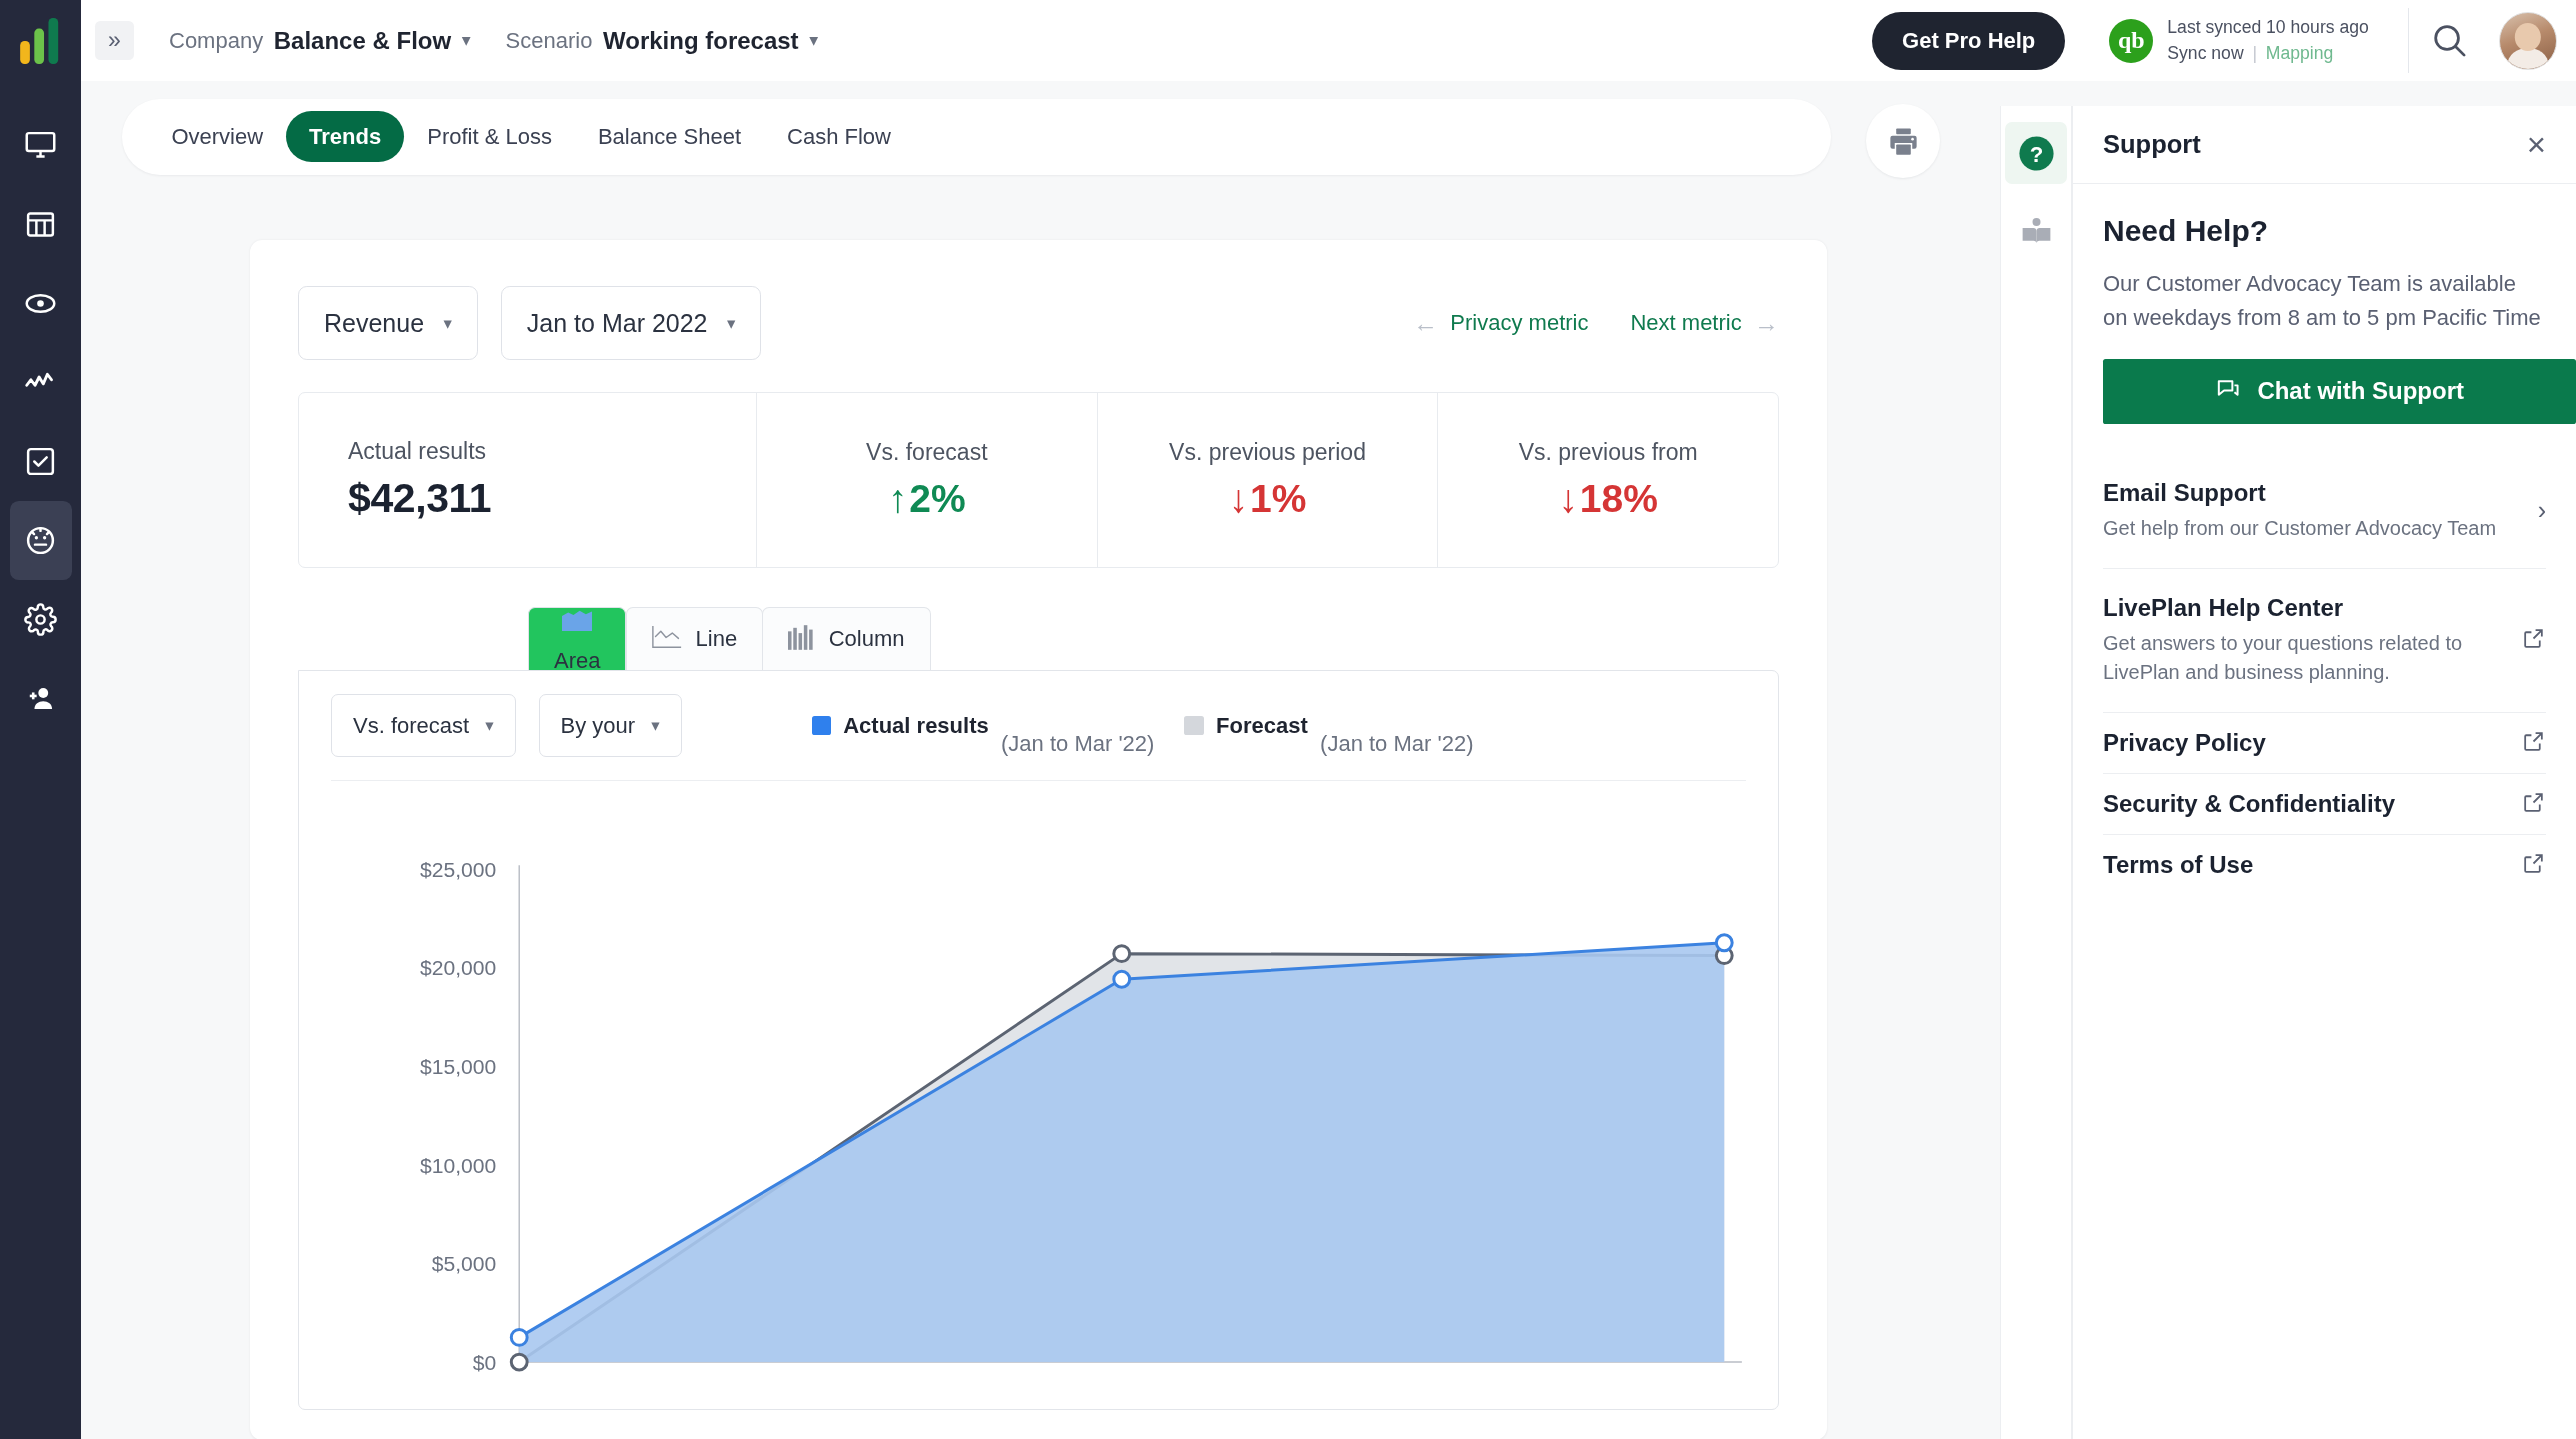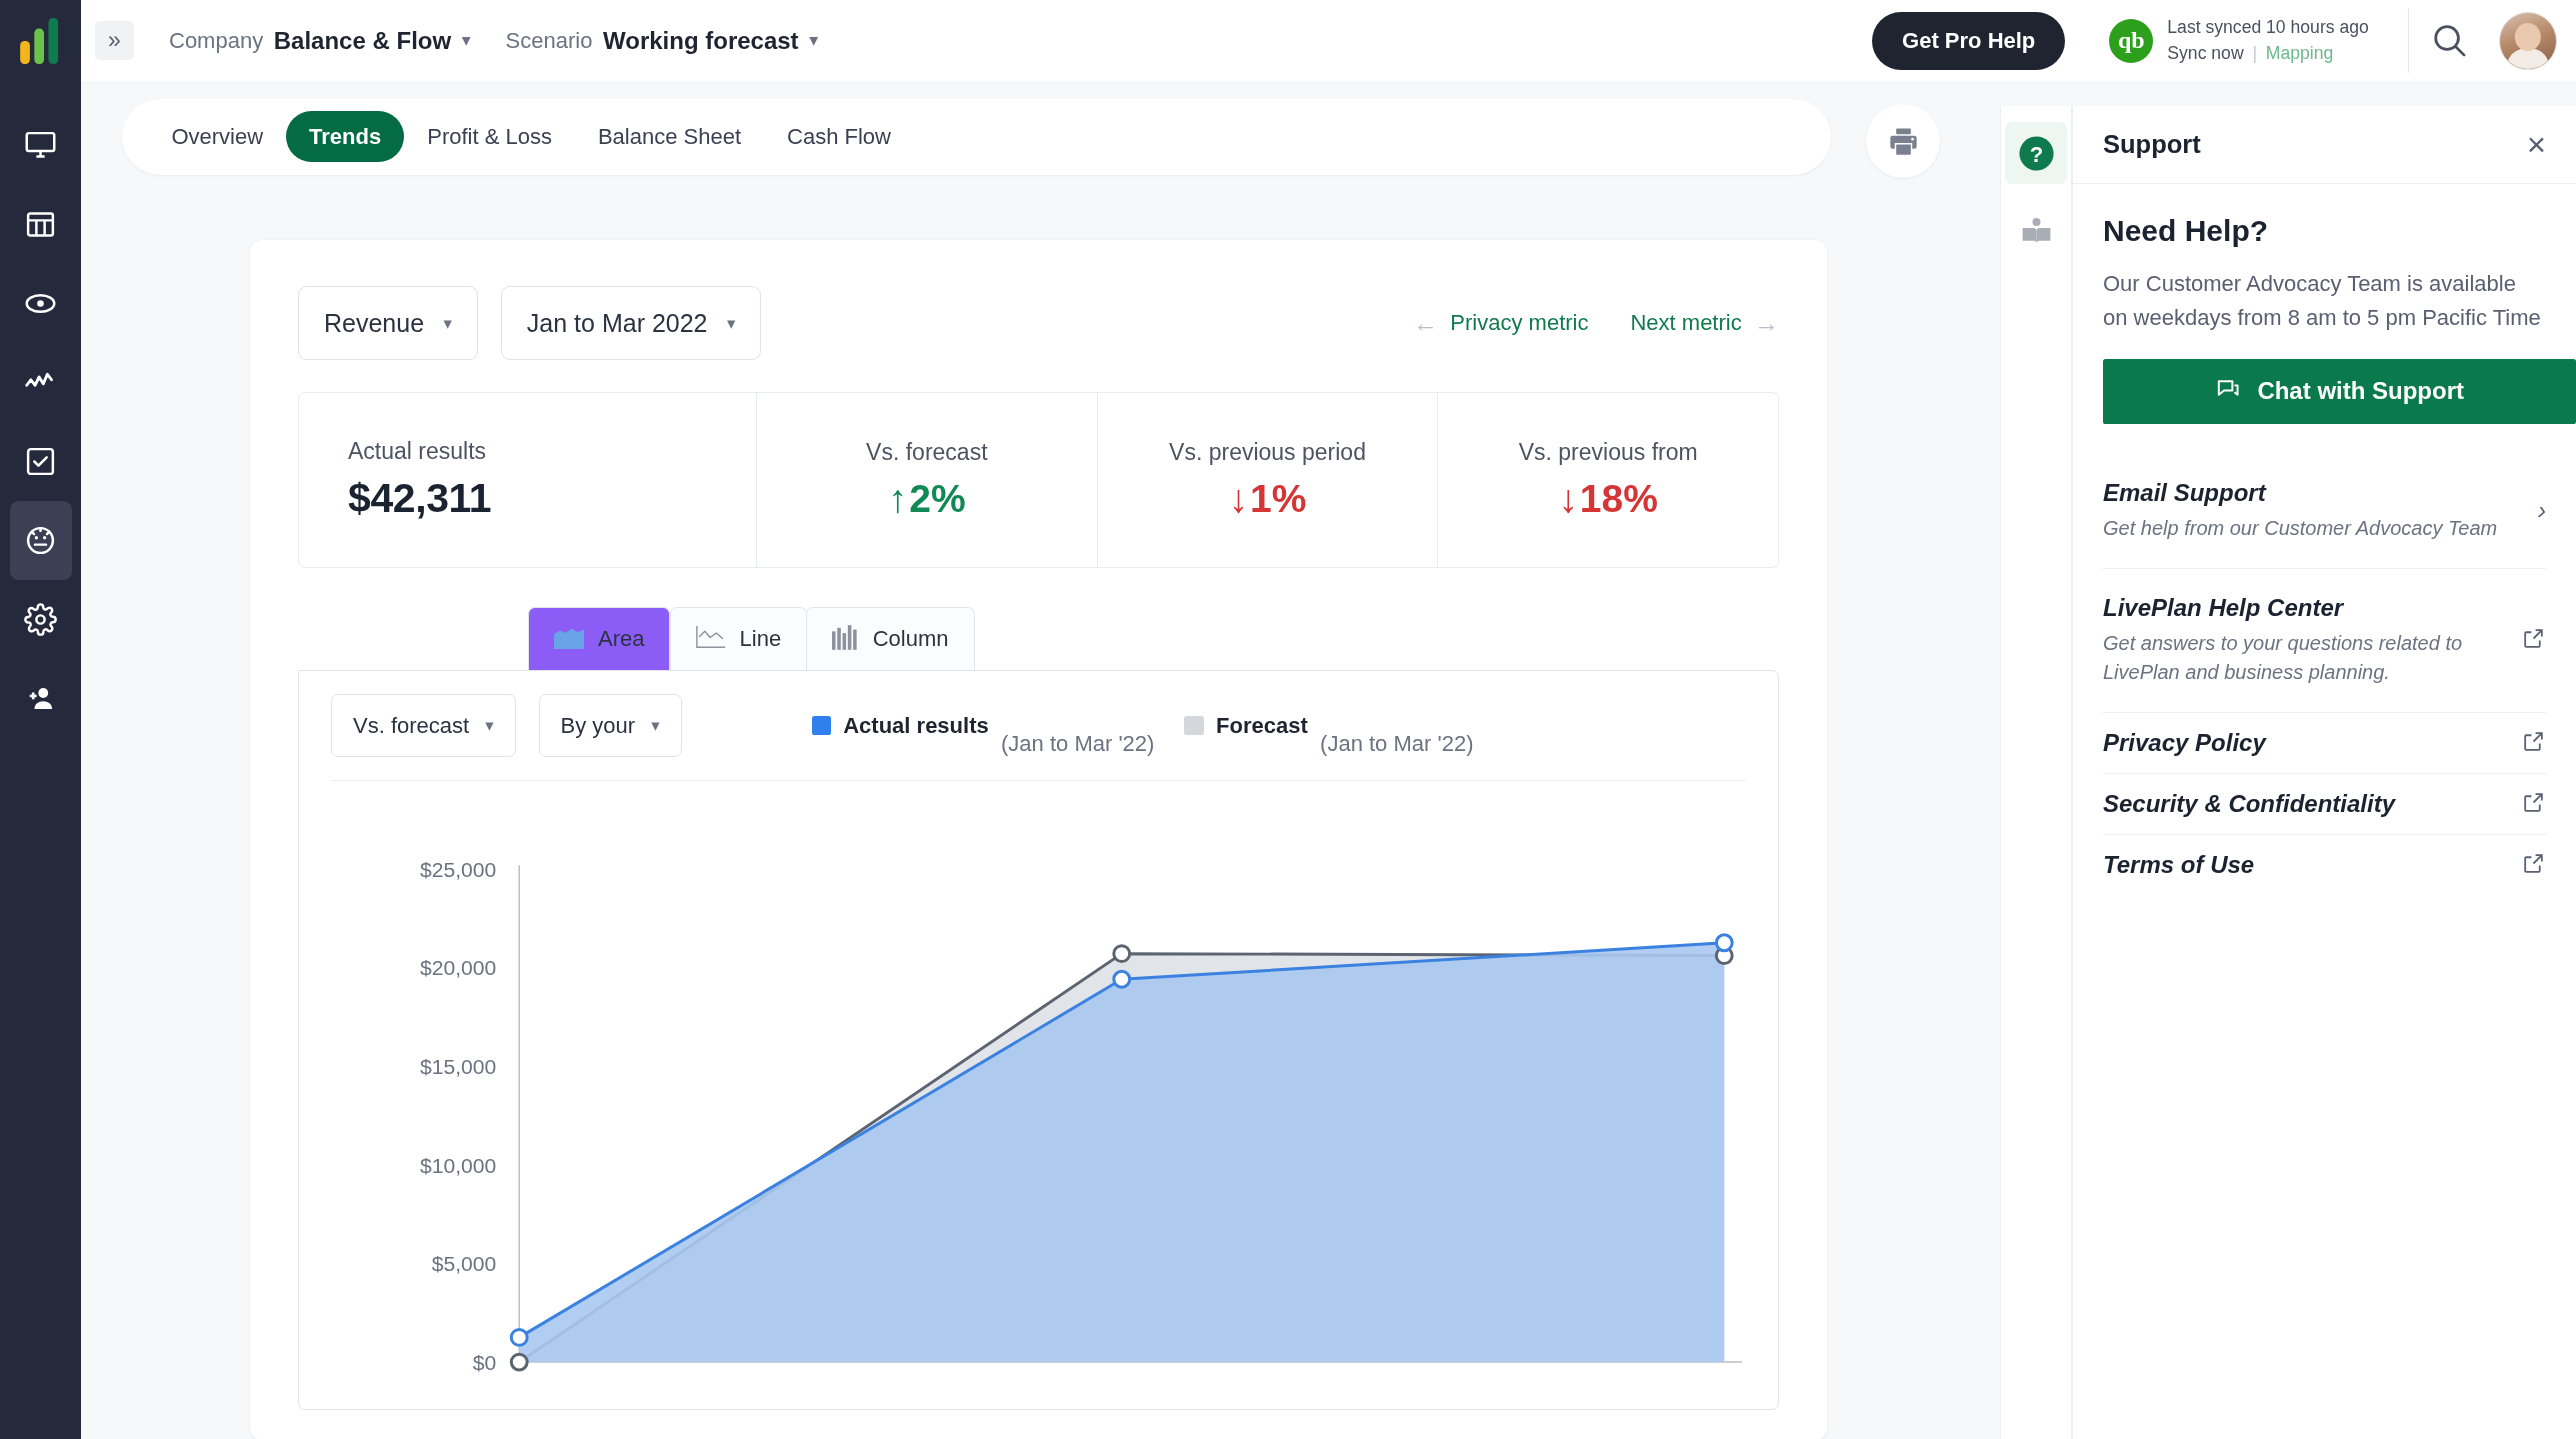--- a/index.html
+++ b/index.html
@@ -129,21 +129,21 @@
   .caret-cursor::after { bottom: 0; }
   .caret-cursor span { position:absolute; left:0.9px; top:0; width:2.6px; height:37px; background:#222; display:block; }
 
   
   .charttabs { display: flex; gap: 0; margin: 39px 0 0 278px; }
   .ctab {
     height: 63px; border: 0.9px solid #e2e5ea; border-bottom: none; border-radius: 7px 7px 0 0;
     display: flex; align-items: center; gap: 14px; padding: 0 25px; cursor: pointer;
     background: #fbfcfd; margin-right: -0.9px;
   }
-  .ctab.active { background: #8b5cf6; border-color: #dfe2e8; position: relative; z-index: 3; }
+  .ctab.active { background: #22c55e; border-color: #dfe2e8; position: relative; z-index: 3; flex-direction: column; }
   .ctab-text { font-size: 22px; color: #2b3240; }
 
   
   .chartpanel {
     margin: 0 48px 0 48px; border: 0.9px solid #e2e5ea; border-radius: 0 7px 7px 7px;
     height: 740px; position: relative; background: #fff;
   }
   .chart-controls { display: flex; align-items: center; padding: 23px 32px 0 32px; }
   .sdd {
     border: 0.9px solid #dfe2e8; border-radius: 7px; height: 63px;
@@ -184,21 +184,21 @@
   .need-help { font-size: 30px; font-weight: 700; color: #1b2230; margin-bottom: 19.4px; }
   .need-text { font-size: 22px; line-height: 1.55; color: #5a6072; margin-bottom: 23px; }
   .chat-btn {
     background: #0a7a4c; color: #fff; height: 65px; border-radius: 2.6px;
     display: flex; align-items: center; justify-content: center; gap: 16px; cursor: pointer;
     font-size: 24px; font-weight: 700; width: calc(100% + 30px);
   }
   .plist { margin-top: 30px; }
   .prow {
     border-top: 0.9px solid #eceef1; padding: 25px 0 25px 0; display: flex; align-items: center;
-    cursor: pointer; gap: 14px; font-style: italic;
+    cursor: pointer; gap: 14px;
   }
   .prow:first-child { border-top: none; }
   .prow-main { flex: 1; }
   .prow-title { font-size: 24px; font-weight: 600; color: #1b2230; margin-bottom: 7px; }
   .prow-sub { font-size: 20px; color: #6b7280; line-height: 1.45; }
   .prow-ico { color: #5a6072; flex: 0 0 auto; }
   .prow.plain { padding: 16px 0; }
   .prow.plain .prow-title { margin-bottom: 0; }
   .chev-right { font-size: 25px; color: #5a6072; }
 </style>

